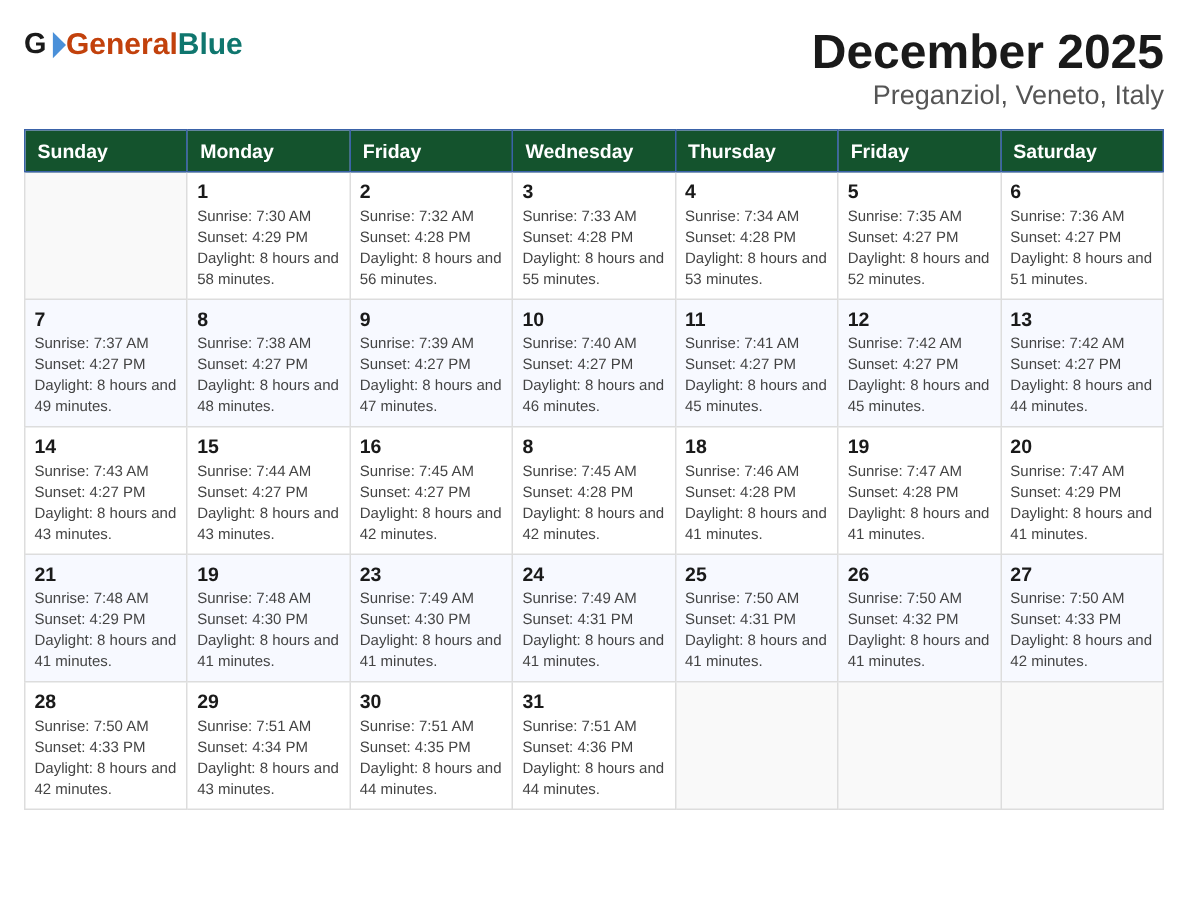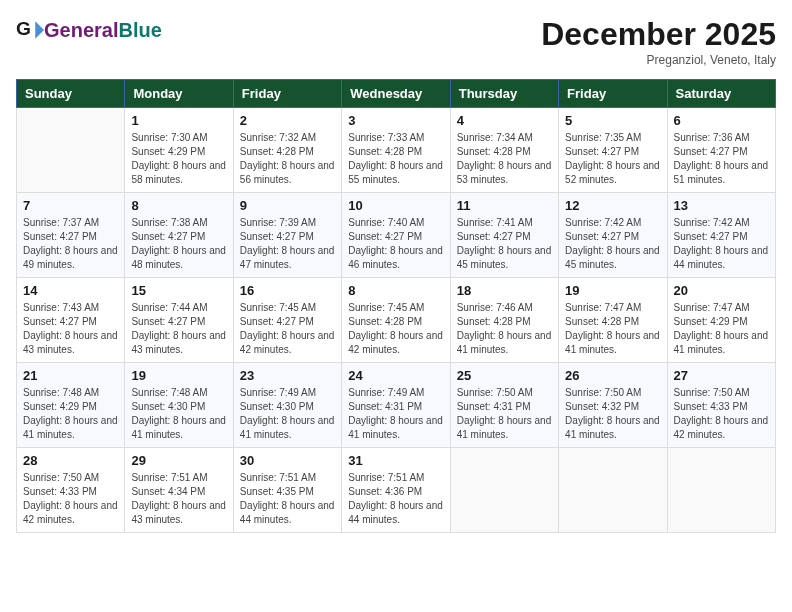--- a/index.html
+++ b/index.html
@@ -23,21 +23,21 @@
     .title-area {
       text-align: right;
     }
     .month-title {
       font-size: 32px;
       font-weight: bold;
       color: #1a1a1a;
       margin-left: 20px;
     }
     .subtitle {
-      font-size: 12px;
+      font-size: 18px;
       color: #555;
     }
     .calendar {
       width: 100%;
       border-collapse: collapse;
       border: 1px solid #ccc;
     }
     .calendar th {
       background-color: #14532d;
       color: #fff;
@@ -77,21 +77,21 @@
     }
     .logo-wrapper {
       display: flex;
       flex-direction: column;
       align-items: flex-start;
     }
     .logo-line {
       display: flex;
       align-items: center;
     }
-    .general-text { color: #701a75; font-size: 20px; font-weight: bold; }
+    .general-text { color: #c2410c; font-size: 20px; font-weight: bold; }
     .blue-text { color: #0f766e; font-size: 20px; font-weight: bold; }
   </style>
 </head>
 <body>
 
 <div class="header-area">
   <div class="logo-wrapper">
     <div class="logo-line">
 
       <svg class="logo-icon" viewBox="0 0 32 32">

